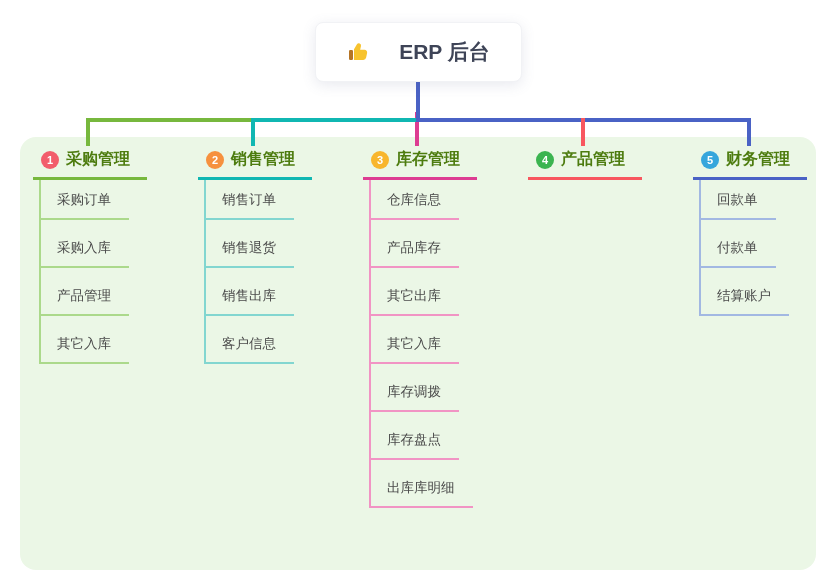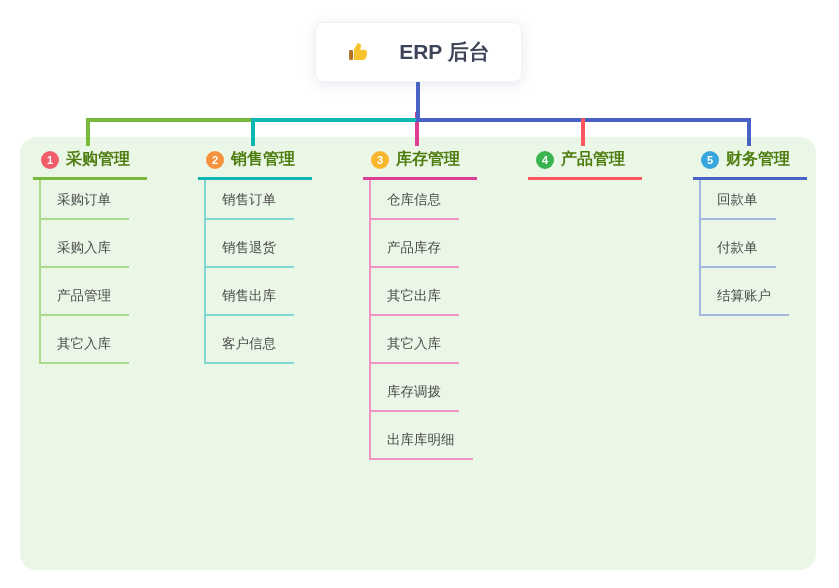--- a/index.html
+++ b/index.html
@@ -133,20 +133,23 @@
       <div class="item">
           <span class="item-label">其它出库</span>
         </div>
       <div class="item">
           <span class="item-label">其它入库</span>
         </div>
       <div class="item">
           <span class="item-label">库存调拨</span>
         </div>
       <div class="item">
+          <span class="item-label">库存盘点</span>
+        </div>
+      <div class="item">
           <span class="item-label">出库库明细</span>
         </div>
     </div>
   </div>
 
   <div class="branch p4" style="--main: #f8575f; --light: #f7a3a3; --badge: #3bb450;">
     <div class="branch-title">
       <span class="badge">4</span>
       <span class="branch-label">产品管理</span>
     </div>

